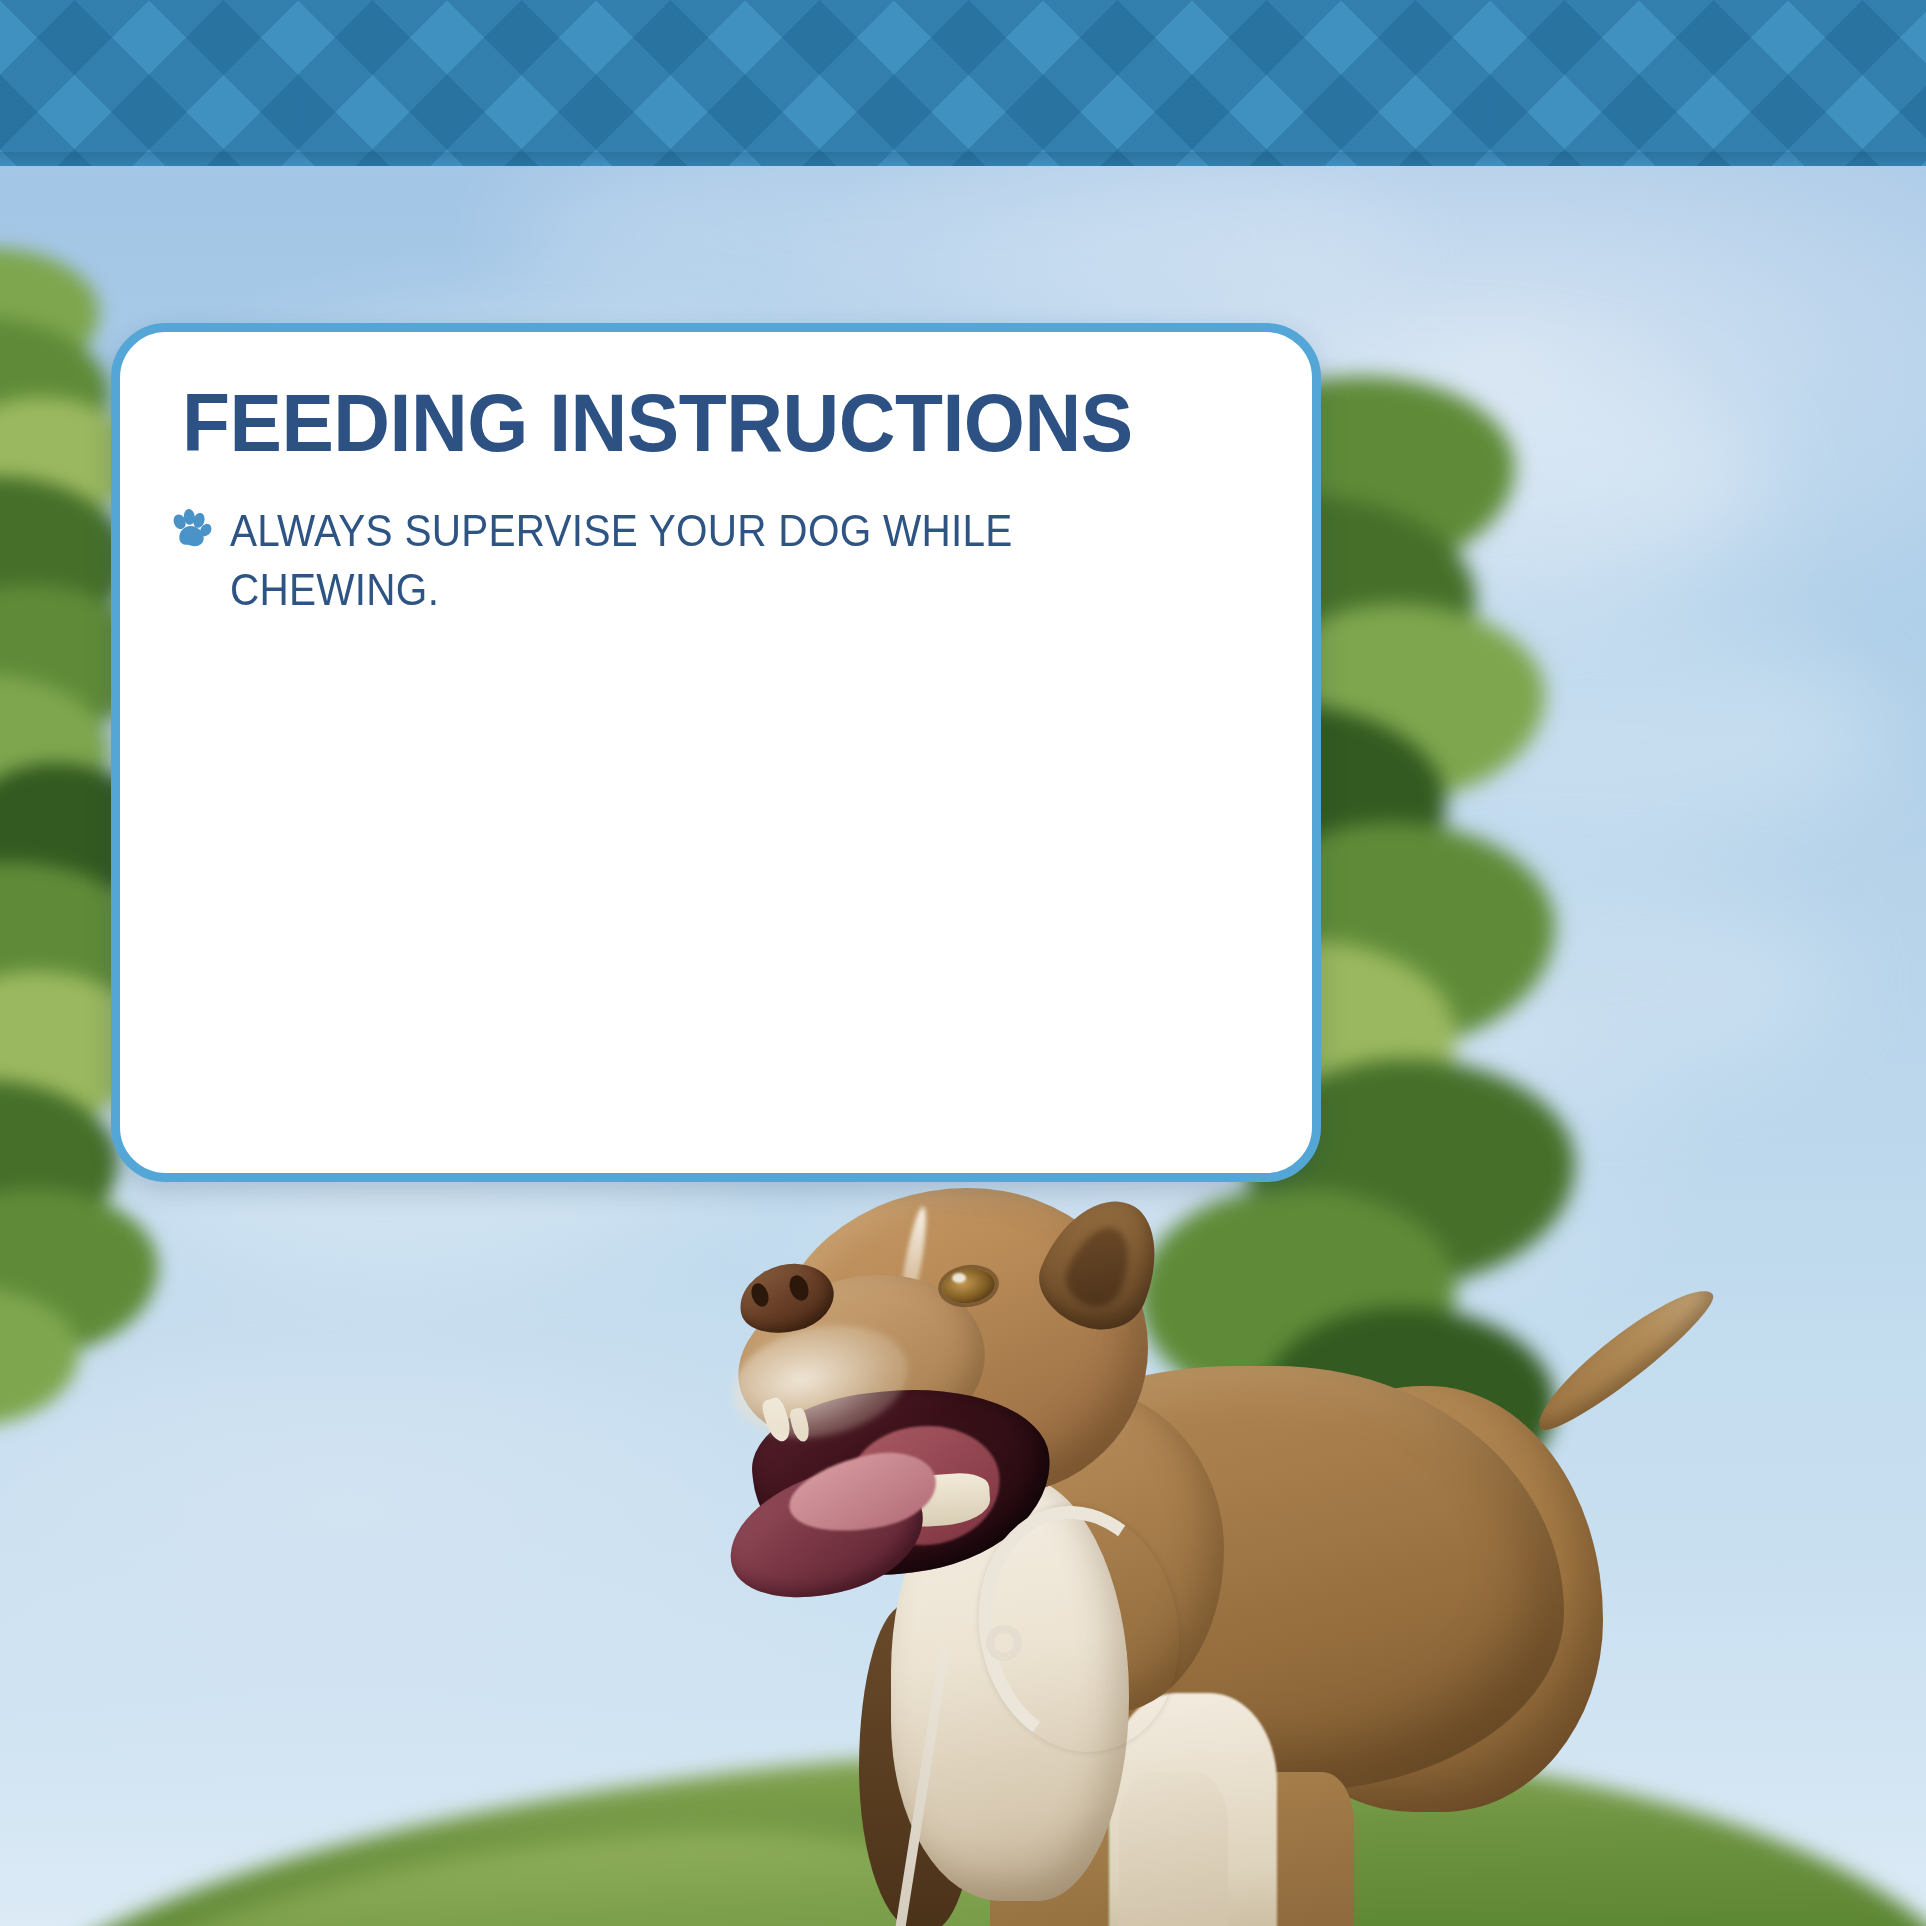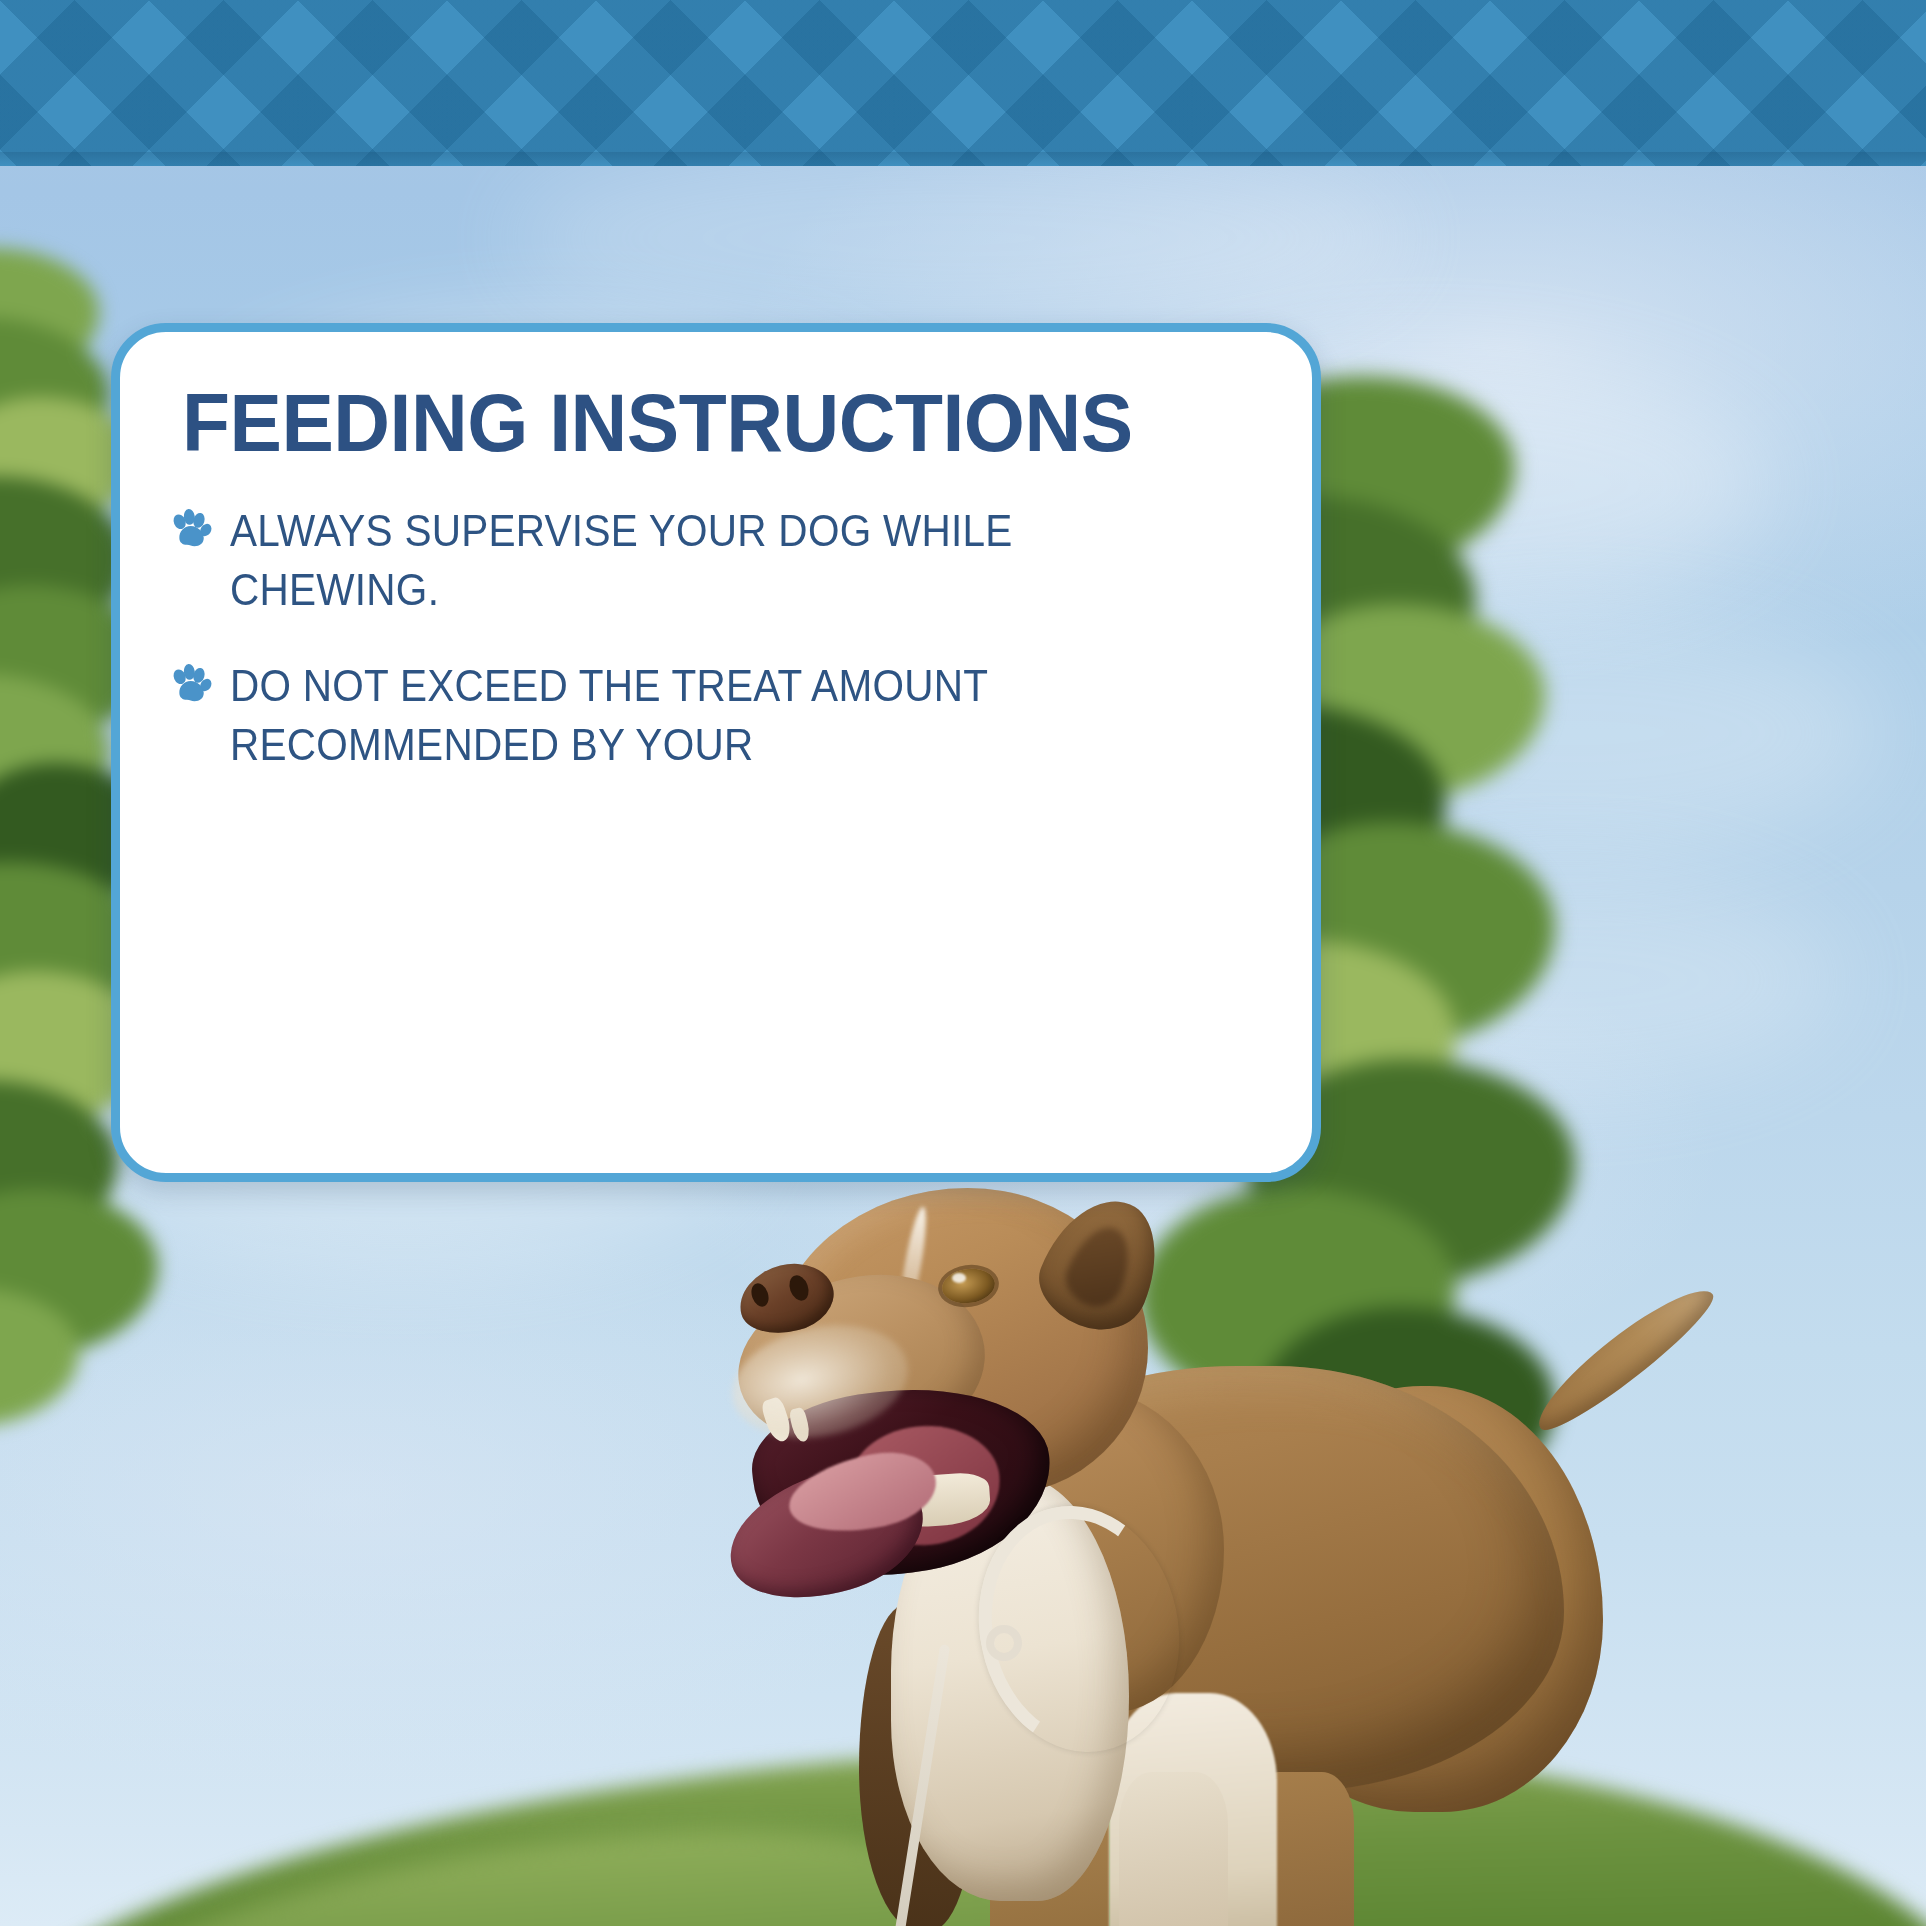--- a/index.html
+++ b/index.html
@@ -424,33 +424,19 @@
                 <ellipse cx="55" cy="32" rx="7.5" ry="9.5" transform="rotate(34 55 32)"></ellipse>
                 <path d="M33 26c10 0 19 8.5 19 17.5 0 7.5-6 12-13.5 12-4.5 0-6.5-2-11-2-6 0-11-3.5-11-10C16 34.5 23 26 33 26z"></path>
               </g>
             </svg>
           </span>
           <span class="btext">ALWAYS SUPERVISE YOUR DOG WHILE CHEWING.</span>
         </li>
 
 
 
-        <li class="bullet">
-          <span class="paw">
-            <svg viewBox="0 0 64 64" aria-hidden="true">
-              <g fill="#4a93c9">
-                <ellipse cx="17" cy="20" rx="8.5" ry="11" transform="rotate(-22 17 20)"></ellipse>
-                <ellipse cx="31" cy="13" rx="8" ry="11.5" transform="rotate(-6 31 13)"></ellipse>
-                <ellipse cx="45" cy="18" rx="8" ry="11" transform="rotate(16 45 18)"></ellipse>
-                <ellipse cx="55" cy="32" rx="7.5" ry="9.5" transform="rotate(34 55 32)"></ellipse>
-                <path d="M33 26c10 0 19 8.5 19 17.5 0 7.5-6 12-13.5 12-4.5 0-6.5-2-11-2-6 0-11-3.5-11-10C16 34.5 23 26 33 26z"></path>
-              </g>
-            </svg>
-          </span>
-          <span class="btext">DO NOT EXCEED THE TREAT AMOUNT RECOMMENDED BY YOUR</span>
-        </li>
 
       </ul>
     </div>
   </div>
 
 </div>
 
 
 </body></html>

